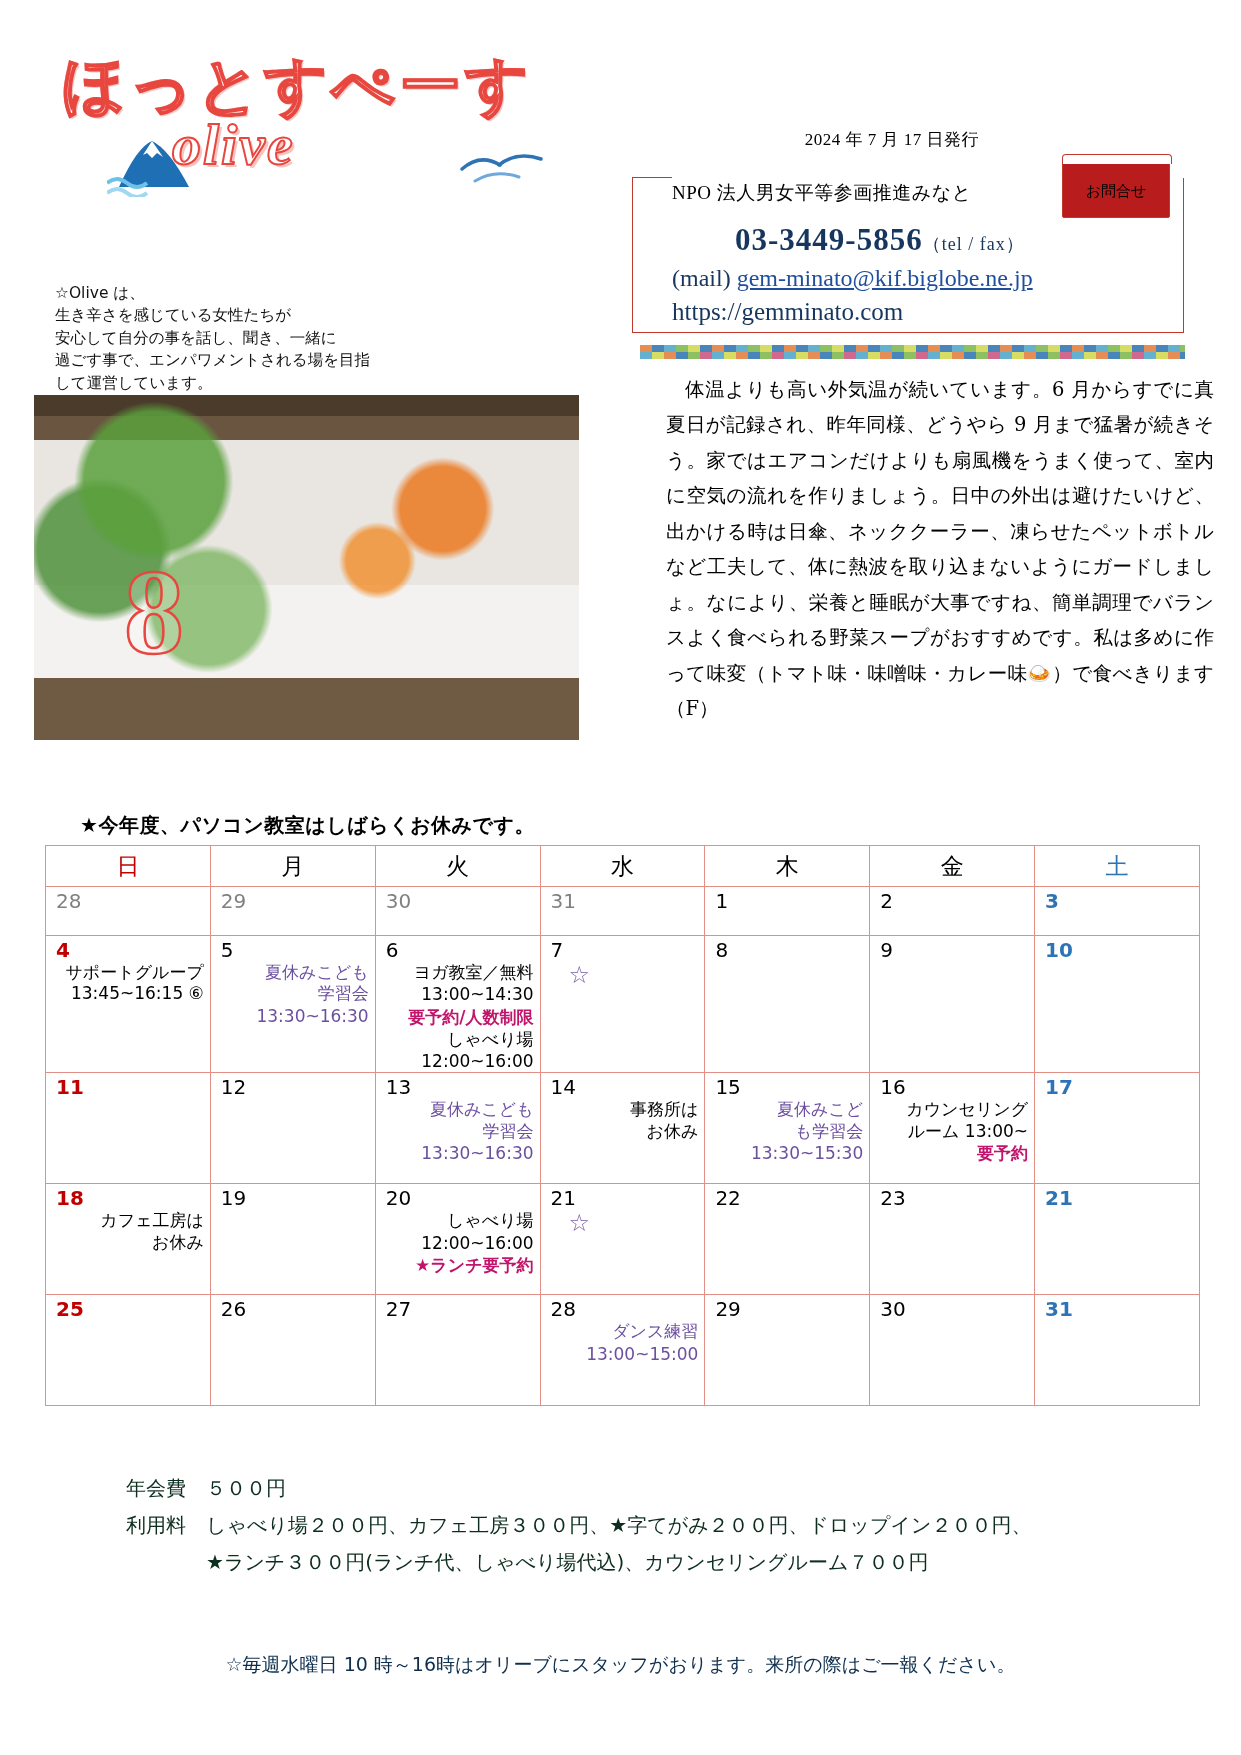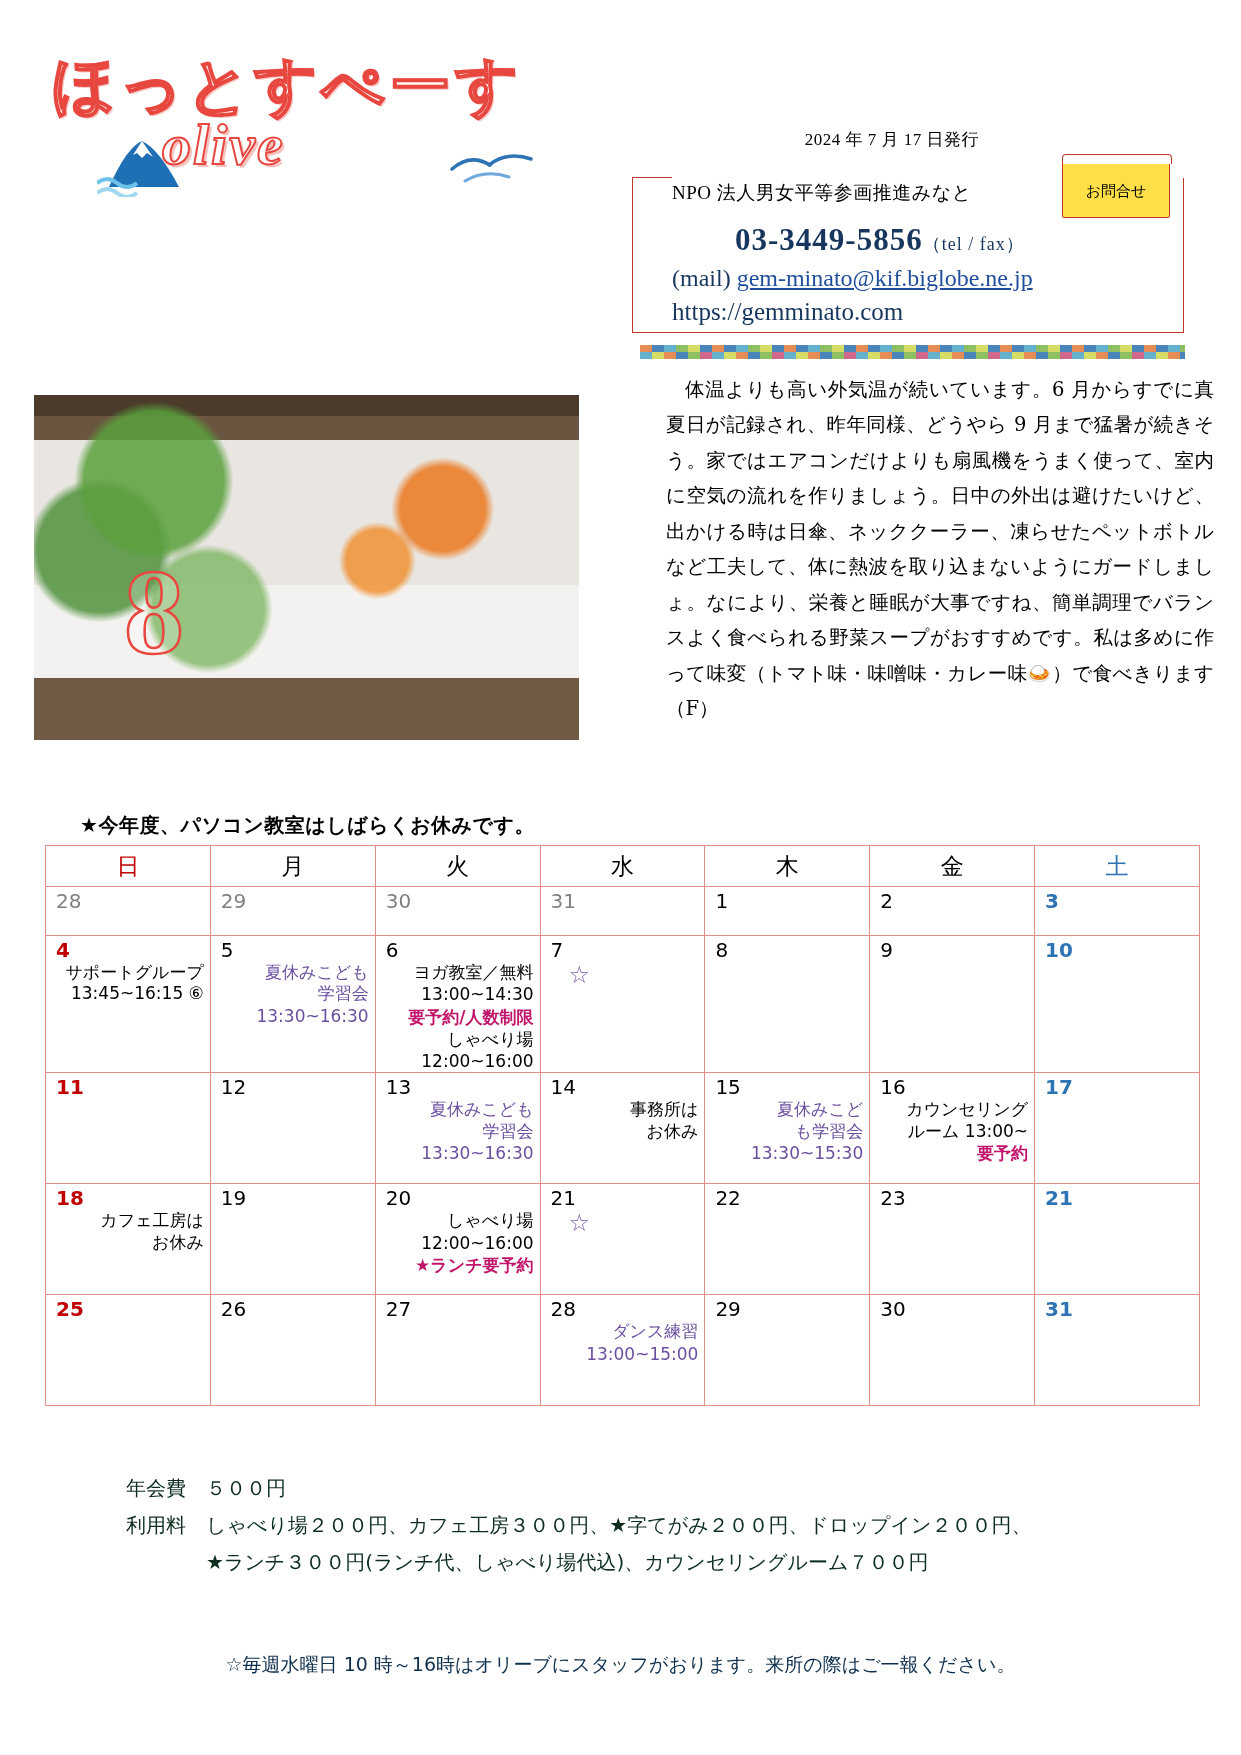--- a/index.html
+++ b/index.html
@@ -23,21 +23,21 @@
     padding: 0;
   }
 
   
   .header {
     position: relative;
     height: 330px;
   }
   .logo-block {
     position: absolute;
-    left: 42px;
+    left: 52px;
     top: 55px;
     width: 560px;
   }
   .logo-jp {
     font-family: "DejaVu Serif", serif;
     font-size: 62px;
     font-weight: bold;
     color: #ffffff;
     -webkit-text-stroke: 2px #e8473f;
     text-shadow: 2px 2px 0 #f7c9c6, -1px -1px 0 #f3a9a4;
@@ -122,21 +122,21 @@
     font-size: 19px;
     letter-spacing: 0.5px;
   }
   .inquiry-tag {
     position: absolute;
     left: 1062px;
     top: 162px;
     width: 108px;
     height: 56px;
     border: 1.5px solid #c0392b;
-    background: #fde047;
+    background: #b91c1c;
     box-sizing: border-box;
     text-align: center;
     font-size: 15px;
     line-height: 56px;
     border-radius: 2px;
   }
   .inquiry-tag::before {
     content: "";
     position: absolute;
     left: -1px;
@@ -365,20 +365,25 @@
         </svg>
         <span class="logo-en">olive</span>
         <svg class="birds" viewBox="0 0 90 50">
           <path d="M5 30 q18 -16 38 -4" stroke="#2e74b5" stroke-width="3.5" fill="none" stroke-linecap="round"></path>
           <path d="M42 26 q18 -14 42 -6" stroke="#2e74b5" stroke-width="3.5" fill="none" stroke-linecap="round"></path>
           <path d="M18 42 q20 -12 44 -4" stroke="#6fa8dc" stroke-width="3" fill="none" stroke-linecap="round"></path>
         </svg>
       </div>
     </div>
 
+    <div class="intro">☆Olive は、
+生き辛さを感じている女性たちが
+安心して自分の事を話し、聞き、一緒に
+過ごす事で、エンパワメントされる場を目指
+して運営しています。</div>
 
     <div class="pub-date">2024 年 7 月 17 日発行</div>
 
     <div class="contact-box"></div>
     <div class="org-name">NPO 法人男女平等参画推進みなと</div>
     <div class="inquiry-tag">お問合せ</div>
 
     <div class="tel">
       <span>03-3449-5856</span><span class="small">（tel / fax）</span>
     </div>

